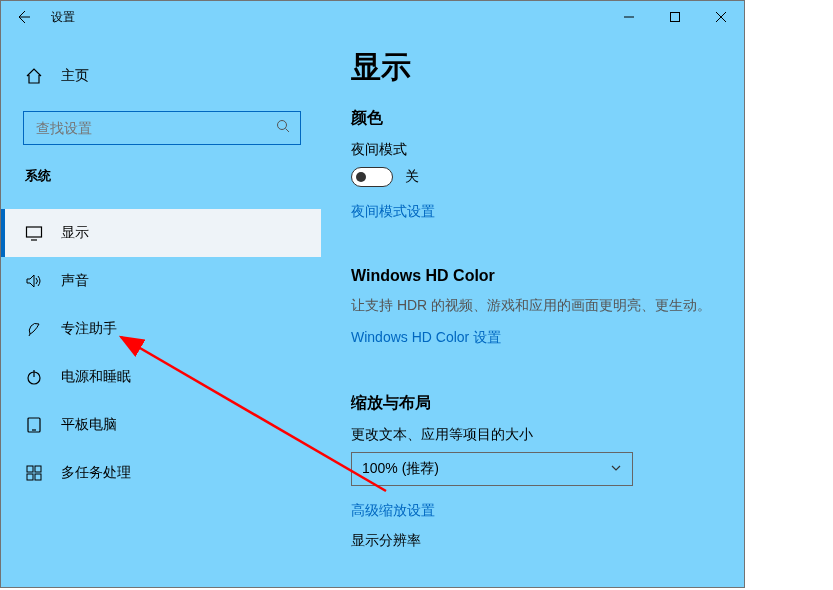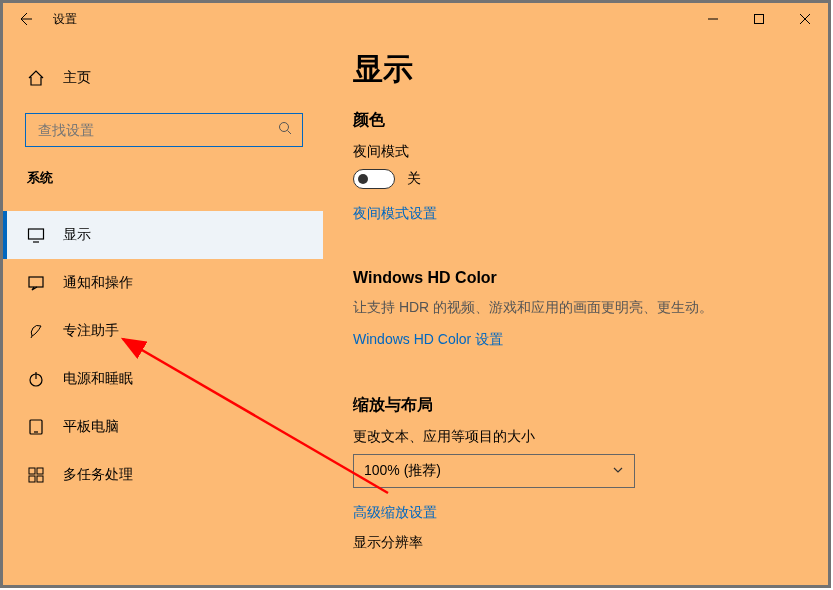--- a/index.html
+++ b/index.html
@@ -7,25 +7,25 @@
   body {
     font-family: "Microsoft YaHei", "Segoe UI", sans-serif;
     background: #fff;
     color: #000;
     width: 833px;
     height: 590px;
     overflow: hidden;
     position: relative;
   }
   .window {
-    width: 831px;
+    width: 745px;
     height: 588px;
-    border: 3px solid #737373;
-    position: relative;
-    background: #fdba74;
+    border: 1px solid #737373;
+    position: relative;
+    background: #7dd3fc;
     overflow: hidden;
   }
   
   .titlebar {
     height: 32px;
     display: flex;
     align-items: center;
     position: relative;
   }
   .back-btn {
@@ -273,25 +273,25 @@
             <svg width="18" height="18" viewBox="0 0 18 18">
                 <rect x="1.5" y="3" width="15" height="10" stroke="#000" fill="none" stroke-width="1.2"></rect>
                 <line x1="6" y1="16" x2="12" y2="16" stroke="#000" stroke-width="1.2"></line>
               </svg>
           </span>
           <span>显示</span>
         </div>
         <div class="nav-item">
           <span class="nav-icon">
             <svg width="18" height="18" viewBox="0 0 18 18">
-                <rect x="2" y="3" width="14" height="10" stroke="#000" fill="none" stroke-width="1.2"></rect>
-                <path d="M7 13 L5 16 L10 13" stroke="#000" fill="none" stroke-width="1.2"></path>
-              </svg>
-          </span>
-          <span>通知和操作</span>
+                <path d="M2 7 H5 L9 3 V15 L5 11 H2 Z" stroke="#000" fill="none" stroke-width="1"></path>
+                <path d="M11 6 Q14 9 11 12 M13 4 Q17 9 13 14" stroke="#000" fill="none" stroke-width="1"></path>
+              </svg>
+          </span>
+          <span>声音</span>
         </div>
         <div class="nav-item">
           <span class="nav-icon">
             <svg width="18" height="18" viewBox="0 0 18 18">
                 <path d="M5 14 Q3 10 6 6 Q9 2 14 4 Q12 8 9 11 Q7 13 5 14 Z M5 14 L4 16" stroke="#000" fill="none" stroke-width="1"></path>
               </svg>
           </span>
           <span>专注助手</span>
         </div>
         <div class="nav-item">

